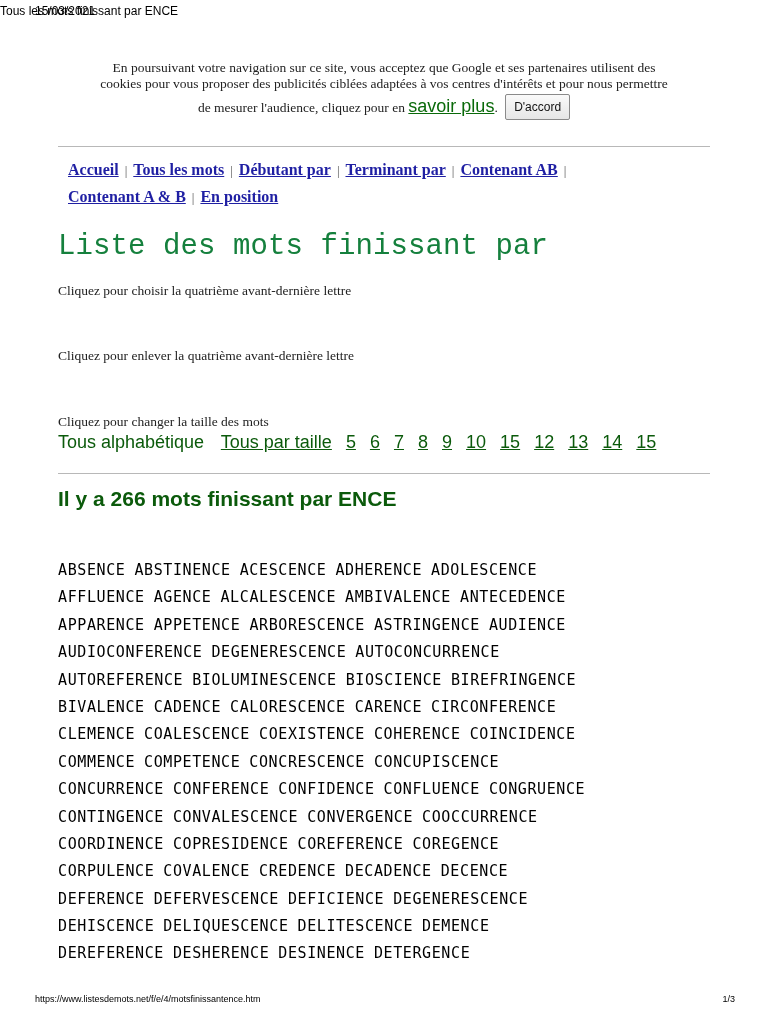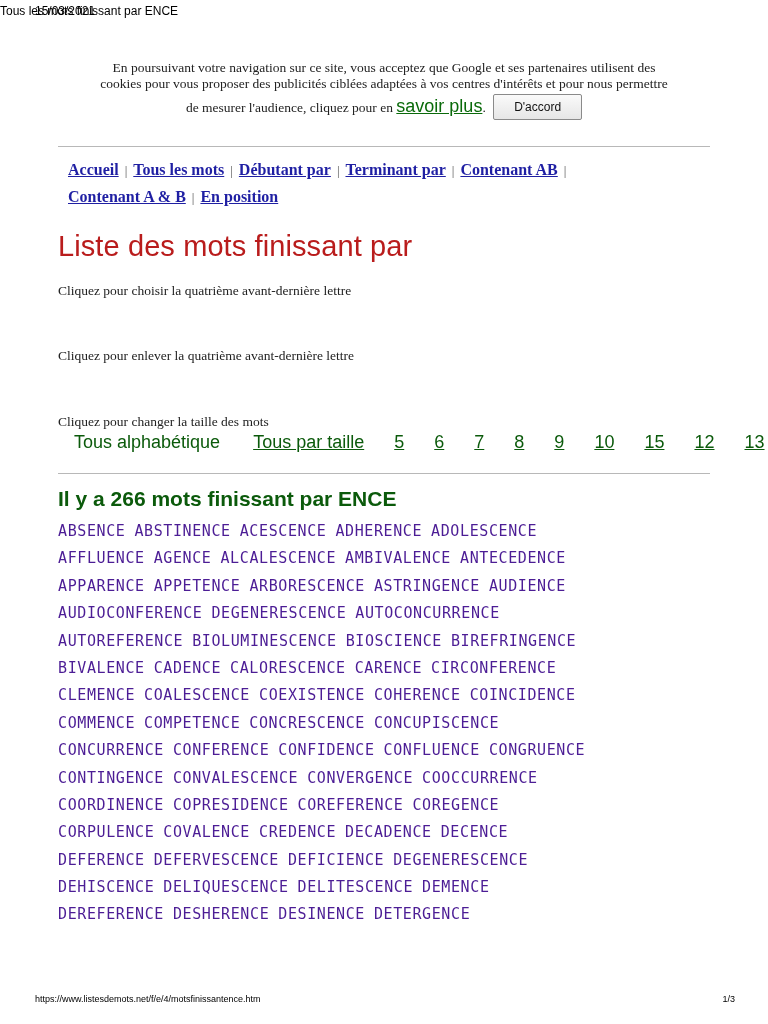--- a/index.html
+++ b/index.html
@@ -18,63 +18,63 @@
       position: absolute; top: 60px; left: 40px; width: 688px;
       text-align: center; font-size: 13.5px; line-height: 16px; color: #222;
     }
     .cookie .line3 { margin-top: 2px; line-height: 22px; }
     .cookie .savoir {
       font-family: "Liberation Sans", sans-serif; font-size: 18px; color: #0a6a0a;
       text-decoration: underline;
     }
     .cookie .accord {
       display: inline-block; font-family: "Liberation Sans", sans-serif; font-size: 12px;
-      padding: 1px 20px; border: 1px solid #8a8a8a; border-radius: 2px;
+      padding: 1px 8px; border: 1px solid #8a8a8a; border-radius: 2px;
       background: linear-gradient(#fafafa, #e6e6e6); color: #111; vertical-align: 1px;
       margin-left: 4px;
     }
 
     .hr { position: absolute; left: 58px; width: 652px; height: 0; border-top: 1px solid #b8b8b8; }
     .hr1 { top: 146px; }
     .hr2 { top: 473px; }
 
     .nav {
       position: absolute; top: 157px; left: 68px; width: 600px;
       font-size: 16px; line-height: 26px; font-weight: bold; color: #1a1a9a;
     }
     .nav a { color: #1f1fa3; text-decoration: underline; }
     .nav .sep { color: #555; font-weight: normal; font-size: 13px; margin: 0 6px; }
 
     .h1 {
       position: absolute; top: 230px; left: 58px;
-      font-family: Liberation Sans, sans-serif; font-size: 29px; color: #b91c1c; font-weight: normal;
+      font-family: Liberation Mono, monospace; font-size: 29px; color: #15803d; font-weight: normal;
       letter-spacing: 0.1px;
     }
     .hint { position: absolute; left: 58px; font-size: 13.5px; color: #222; }
     .hint1 { top: 283px; }
     .hint2 { top: 348px; }
     .hint3 { top: 414px; }
 
     .sizes {
       position: absolute; top: 432px; left: 58px;
       font-family: "Liberation Sans", sans-serif; font-size: 18px; color: #0b5a0b;
       white-space: nowrap;
     }
-    .sizes span { margin-right: 9px; margin-left: 16px; }
+    .sizes span { margin-right: 9px; }
     .sizes .cur { text-decoration: none; margin-right: 12px; }
     .sizes .lnk { text-decoration: underline; }
 
     .count {
       position: absolute; top: 487px; left: 58px;
       font-family: "Liberation Sans", sans-serif; font-size: 21px; font-weight: bold; color: #0b5a0b;
     }
     .words {
-      position: absolute; top: 518px; left: 58px; width: 660px;
+      position: absolute; top: 557px; left: 58px; width: 660px;
       font-family: "DejaVu Sans Mono", monospace; font-size: 15px; line-height: 27.4px;
-      color: #4c1d95; letter-spacing: 0.6px;
+      color: #000000; letter-spacing: 0.6px;
     }
     .words .row { white-space: nowrap; height: 27.4px; }
     .words .w { margin-right: 9px; }
 
     .print-footer {
       position: absolute; top: 994px; left: 0; width: 768px;
       font-family: "Liberation Sans", sans-serif; font-size: 9px; color: #000;
     }
     .print-footer .url { position: absolute; left: 35px; }
     .print-footer .page { position: absolute; right: 33px; }

